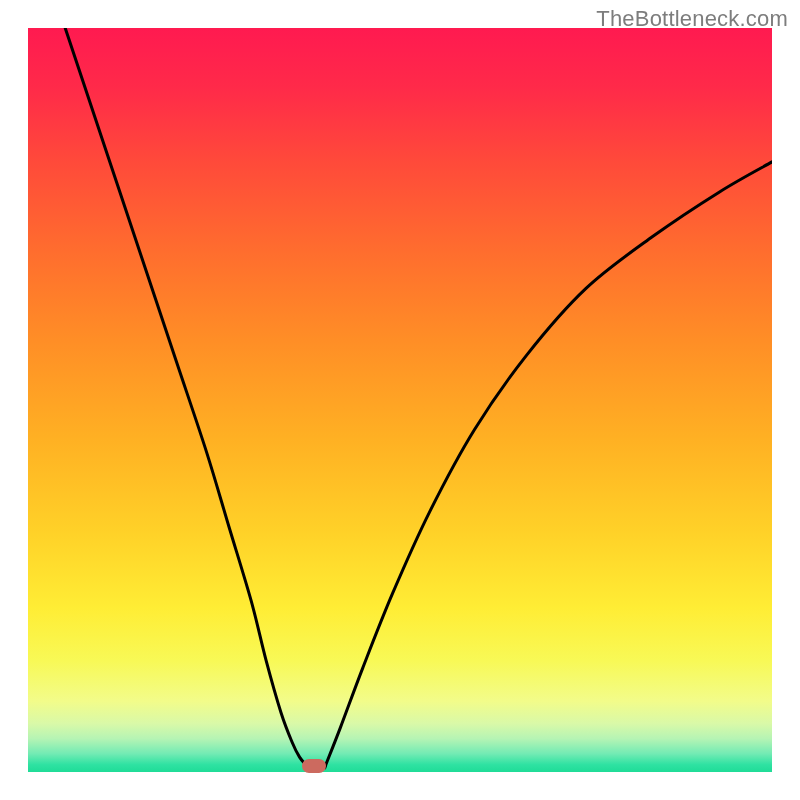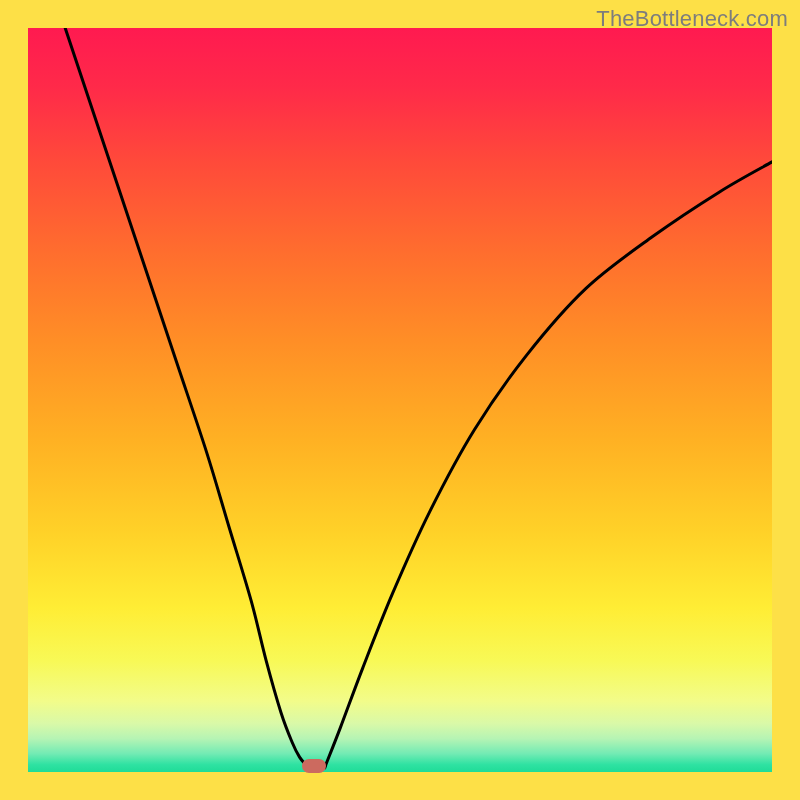--- a/index.html
+++ b/index.html
@@ -8,21 +8,21 @@
     width: 800px;
     height: 800px;
     background: #000;
     overflow: hidden;
     font-family: Arial, Helvetica, sans-serif;
   }
   .frame {
     position: relative;
     width: 800px;
     height: 800px;
-    background: #fde047;
+    background: #ffffff;
   }
   .watermark {
     position: absolute;
     top: 6px;
     right: 12px;
     color: #7d7d7d;
     font-size: 22px;
     font-weight: 500;
     letter-spacing: 0.2px;
     z-index: 10;

